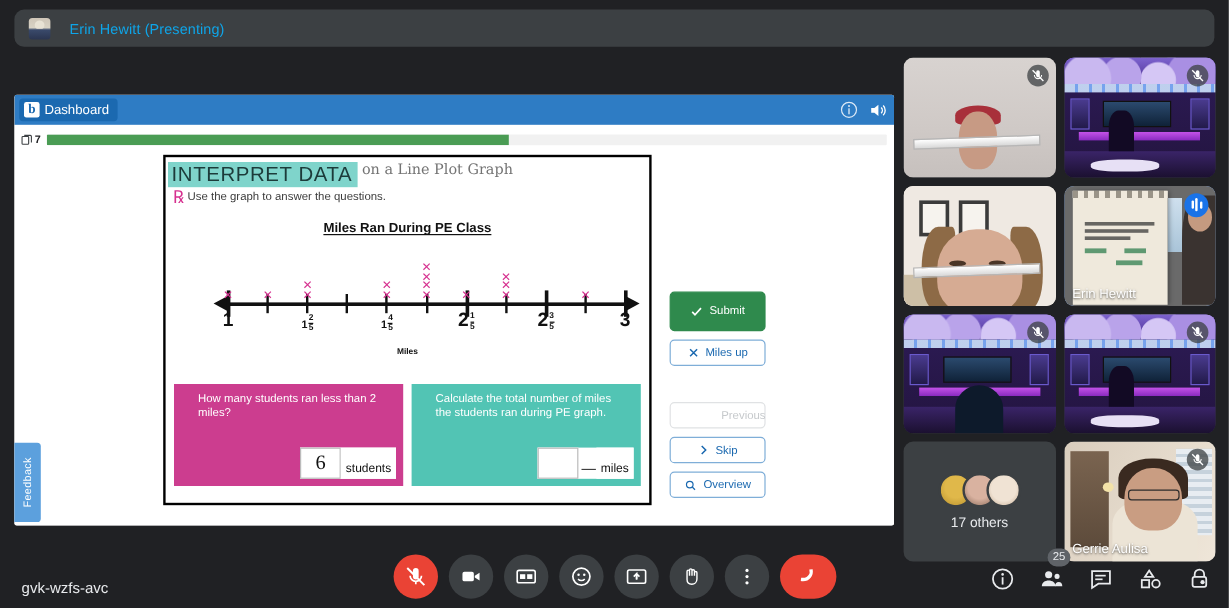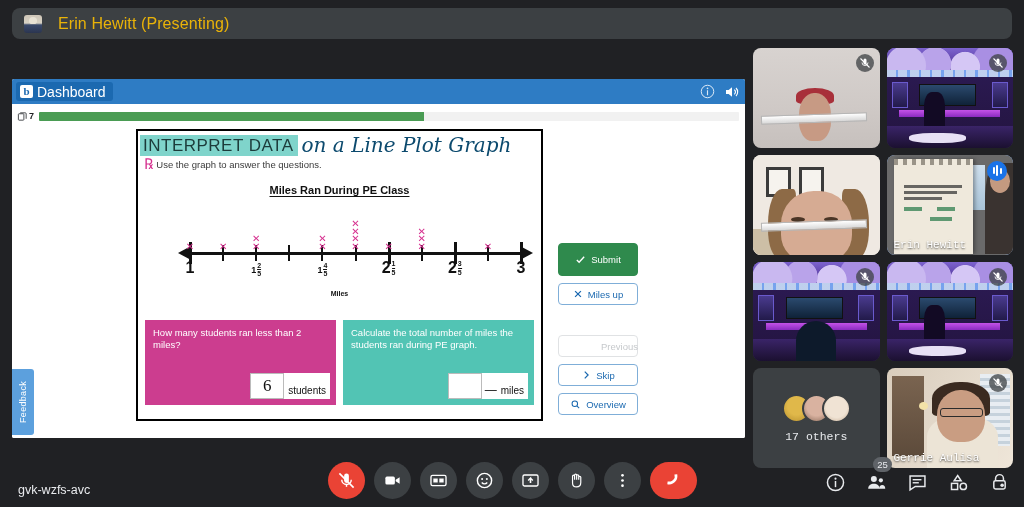--- a/index.html
+++ b/index.html
@@ -20,21 +20,21 @@
   }
   .presenter-avatar {
     width: 18px; height: 18px; border-radius: 3px;
     background: linear-gradient(180deg,#cfc6b8 0%, #d8d2c4 45%, #3a4a6b 55%, #2b3550 100%);
     flex: 0 0 auto; position: relative; overflow: hidden;
   }
   .presenter-avatar:after{
     content:""; position:absolute; left:5px; top:2px; width:8px; height:7px;
     background:#e8e2d4; border-radius:50% 50% 40% 40%;
   }
-  .presenter-name { color: #eab308; font-size: 16px; margin-left: 16px; letter-spacing: .1px; text-align: right; }
+  .presenter-name { color: #0ea5e9; font-size: 12px; margin-left: 16px; letter-spacing: .1px; text-align: right; }
 
   
   .app-window {
     position: absolute; left: 12px; top: 79px;
     width: 733px; height: 359px;
     background: #ffffff;
     border-radius: 2px;
     overflow: hidden;
   }
   .app-header {
@@ -46,21 +46,21 @@
     background: #1b69b0; border-radius: 3px;
     display: flex; align-items: center; gap: 4px;
     padding: 0 7px 0 4px; cursor: pointer;
   }
   .dash-logo {
     width: 13px; height: 13px; border-radius: 2px; background: #ffffff;
     color: #1b69b0; font-weight: bold; font-size: 11px;
     display: flex; align-items: center; justify-content: center;
     font-family: "Liberation Serif", serif; line-height: 1;
   }
-  .dash-label { color: #fff; font-size: 14px; }
+  .dash-label { color: #fff; font-size: 11px; }
   .app-title {
     position: absolute; left: 0; right: 0; text-align: center;
     color: #e9f1fa; font-size: 11px;
   }
   .hdr-icons {
     position: absolute; right: 6px; display: flex; align-items: center; gap: 9px;
   }
   .ic { width: 15px; height: 15px; display:block; cursor: pointer; }
 
   .progress-row {
@@ -82,22 +82,22 @@
     background: #fff; border: 2px solid #000000;
   }
   .ws-title-row { display: flex; align-items: flex-start; padding: 4px 0 0 2px; }
   .ws-title-hl {
     background: #7fd4cb; color: #1c3b3a;
     font-size: 17px; letter-spacing: .5px; padding: 1px 4px 0 3px;
     font-family: "Liberation Sans Narrow","Liberation Sans", sans-serif;
     white-space: nowrap;
   }
   .ws-title-script {
-    font-family: "DejaVu Serif", serif; font-style: italic;
-    font-size: 20px; color: #0c4a6e; margin-left: 4px; white-space: nowrap;
+    font-family: "DejaVu Serif", serif; 
+    font-size: 12px; color: #737373; margin-left: 4px; white-space: nowrap;
     line-height: 1;
   }
   .ws-sub {
     display: flex; align-items: center; gap: 3px;
     margin: 3px 0 0 6px; font-size: 9.5px; color: #3b3b3b;
   }
   .pencil-loop { color: #d6308f; font-size: 15px; line-height: 0.6; font-family: "DejaVu Serif", serif;}
 
   .chart-title {
     text-align: center; margin-top: 14px;
@@ -142,21 +142,21 @@
     color: #d6308f; font-size: 10px; font-weight: bold; line-height: 7.5px;
     font-family: "DejaVu Sans", sans-serif;
   }
   .axis-caption {
     position: absolute; left: 0; right: 0; top: 86px; text-align: center;
     font-size: 7px; font-weight: bold; color: #111;
   }
 
   
   .q-row { display: flex; gap: 7px; padding: 0 7px; margin-top: 4px; }
-  .qcard { flex: 1; height: 85px; position: relative; padding: 7px 8px; }
+  .qcard { flex: 1; height: 85px; position: relative; padding: 7px 20px; }
   .qcard.pink { background: #cc3d8f; }
   .qcard.teal { background: #52c4b4; }
   .qtext { color: #ffffff; font-size: 9.5px; line-height: 12px; }
   .ans-wrap {
     position: absolute; right: 6px; bottom: 6px;
     display: flex; align-items: stretch; background: #fff;
   }
   .ans-box {
     width: 34px; height: 26px; background: #fff; border: 1px solid #bbb;
     display: flex; align-items: center; justify-content: center;
@@ -197,21 +197,20 @@
     writing-mode: vertical-rl; transform: rotate(180deg);
     color: #fff; font-size: 9px; letter-spacing: .3px;
   }
 
   
   .tiles {
     position: absolute; left: 753px; top: 48px;
     width: 260px; height: 420px;
     display: grid; grid-template-columns: 1fr 1fr; grid-template-rows: repeat(4, 1fr);
     gap: 7px;
-    font-family: Liberation Mono, monospace;
   }
   .tile {
     position: relative; border-radius: 8px; overflow: hidden; background: #3c4043;
   }
   .tile.speaking { box-shadow: 0 0 0 2px #8ab4f8 inset; border-radius: 8px; }
   .tile-name {
     position: absolute; left: 7px; bottom: 4px;
     color: #fff; font-size: 11px; text-shadow: 0 1px 2px rgba(0,0,0,.7);
   }
   .mute-badge {

